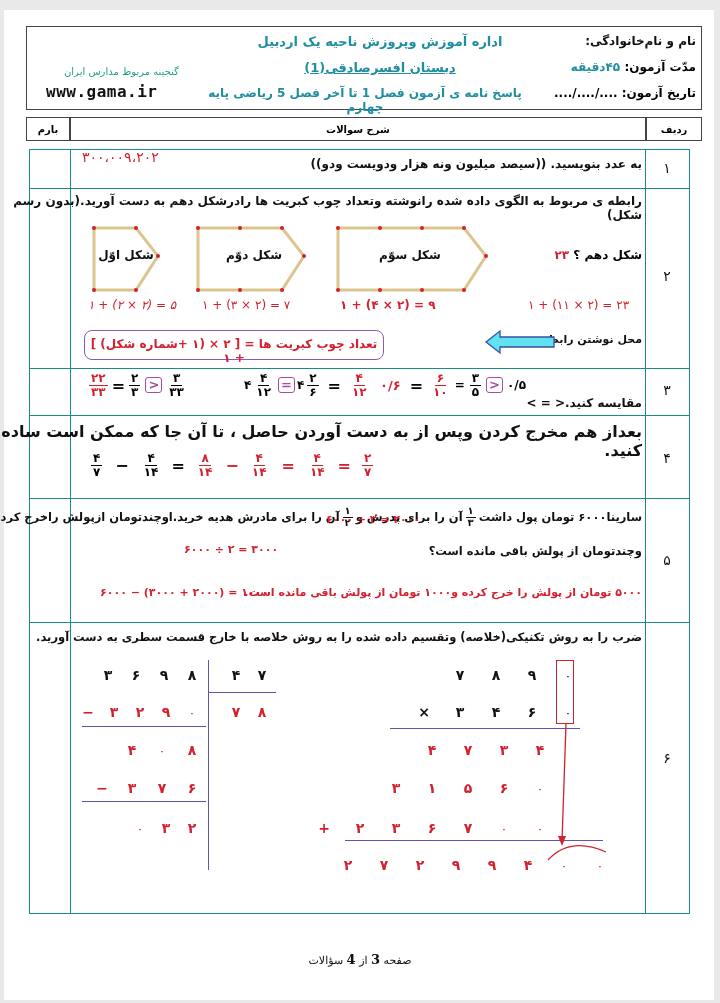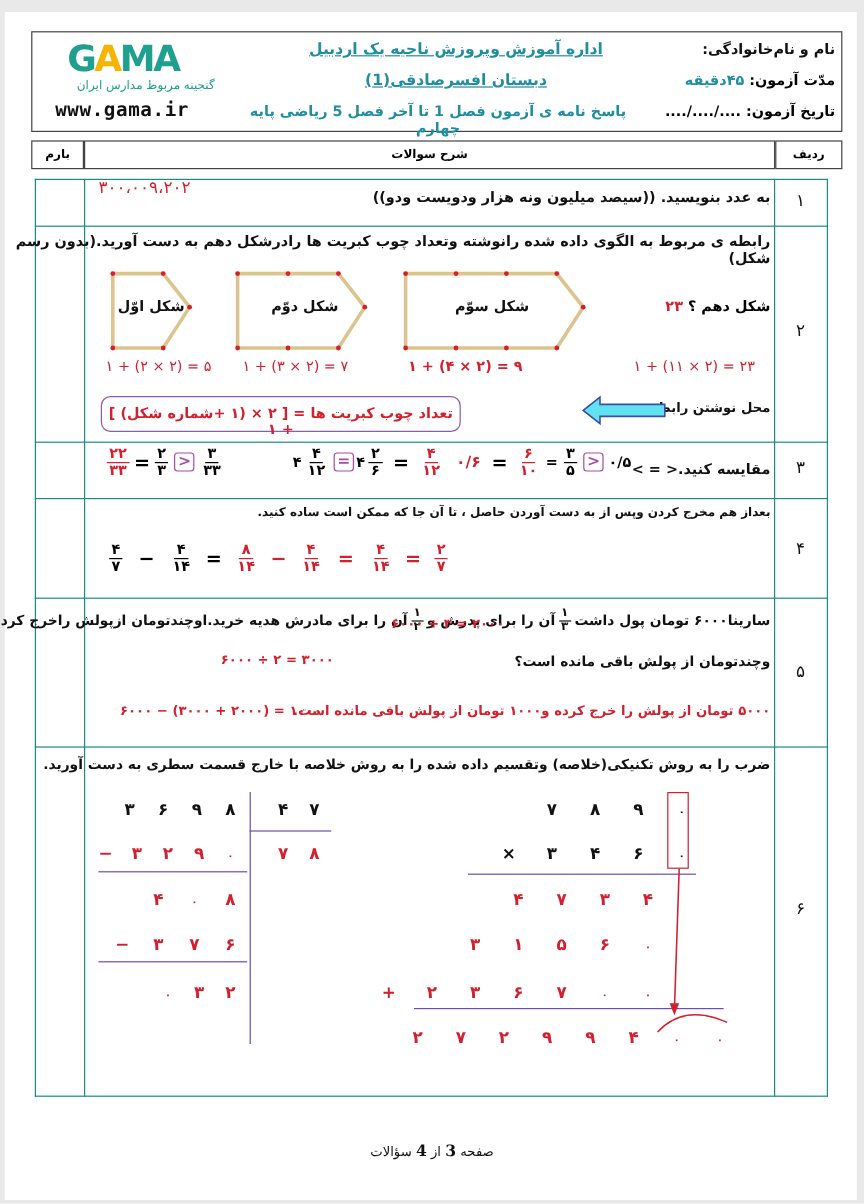--- a/index.html
+++ b/index.html
@@ -35,25 +35,24 @@
   .vline-purple{position:absolute;width:0;border-left:1.5px solid #6a4fb0;}
   .digit{position:absolute;width:16px;text-align:center;font-size:14px;font-weight:bold;}
 </style>
 </head>
 <body>
 
 <div class="page"></div>
 
 <div class="hdr"></div>
 <div class="logo-box">
-  <div class="logo-word">G<span class="o">A</span>MA</div>
   <div class="logo-sub">گنجینه مربوط مدارس ایران</div>
   <div class="logo-url">www.gama.ir</div>
 </div>
-<div class="abs rtl teal bold" style="left:230px;top:34px;width:300px;text-align:center;font-size:13px;text-decoration:underline;">اداره آموزش وپروزش ناحیه یک اردبیل</div>
+<div class="abs rtl teal bold" style="left:230px;top:34px;width:300px;text-align:center;font-size:13px;">اداره آموزش وپروزش ناحیه یک اردبیل</div>
 <div class="abs rtl teal bold" style="left:230px;top:60px;width:300px;text-align:center;font-size:13px;text-decoration:underline;">دبستان افسرصادقی(1)</div>
 <div class="abs rtl teal bold" style="left:200px;top:86px;width:330px;text-align:center;font-size:12px;">پاسخ نامه ی آزمون فصل 1 تا آخر فصل 5 ریاضی پایه چهارم</div>
 
 <div class="abs rtl blk bold" style="right:24px;top:34px;font-size:12px;">نام و نام‌خانوادگی:</div>
 <div class="abs rtl" style="right:24px;top:60px;font-size:12px;font-weight:bold;">
   <span>مدّت آزمون:</span>
   <span class="teal">۴۵دقیقه</span>
 </div>
 <div class="abs rtl" style="right:24px;top:86px;font-size:12px;font-weight:bold;">
   <span>تاریخ آزمون:</span>
@@ -122,33 +121,33 @@
   </g>
 </svg>
 <div class="abs rtl blk bold" style="left:96px;top:248px;width:60px;text-align:center;font-size:12px;">شکل اوّل</div>
 <div class="abs rtl blk bold" style="left:214px;top:248px;width:80px;text-align:center;font-size:12px;">شکل دوّم</div>
 <div class="abs rtl blk bold" style="left:360px;top:248px;width:100px;text-align:center;font-size:12px;">شکل سوّم</div>
 <div class="abs rtl" style="right:78px;top:248px;font-size:12px;font-weight:bold;">
   <span>شکل دهم ؟</span>
   <span class="red">۲۳</span>
 </div>
 
-<div class="abs red" style="left:88px;top:298px;font-size:12px;direction:ltr;">۱ + (۲ × ۲) = ۵</div>
+<div class="abs red" style="left:88px;top:298px;font-size:12px;direction:ltr;font-style:italic;">۱ + (۲ × ۲) = ۵</div>
 <div class="abs red" style="left:202px;top:298px;font-size:12px;direction:ltr;">۱ + (۳ × ۲) = ۷</div>
 <div class="abs red bold" style="left:340px;top:298px;font-size:12px;direction:ltr;">۱ + (۴ × ۲) = ۹</div>
 <div class="abs red" style="left:528px;top:298px;font-size:12px;direction:ltr;">۱ + (۱۱ × ۲) = ۲۳</div>
 
 <div class="abs rtl blk bold" style="right:78px;top:333px;font-size:11px;">محل نوشتن رابطه</div>
 <svg class="abs" style="left:484px;top:329px;" width="72" height="26">
   <path d="M2 13 L16 2 L16 8 L70 8 L70 18 L16 18 L16 24 Z" fill="#5fe3f3" stroke="#3a4fa0" stroke-width="1.3"></path>
 </svg>
 <div class="abs" style="left:84px;top:330px;width:300px;height:30px;border:1.5px solid #8a5ab8;border-radius:8px;box-sizing:border-box;"></div>
 <div class="abs rtl red bold" style="left:84px;top:337px;width:300px;text-align:center;font-size:12px;">تعداد چوب کبریت ها = [ ۲ × (۱ +شماره شکل) ] + ۱</div>
 
-<div class="abs rtl blk bold" style="right:78px;top:384px;font-size:12px;">مقایسه کنید.&lt; = &gt;</div>
+<div class="abs rtl blk bold" style="right:78px;top:396px;font-size:12px;">مقایسه کنید.&lt; = &gt;</div>
 <div class="abs" style="left:380px;top:372px;direction:ltr;font-size:12px;font-weight:bold;display:flex;align-items:center;">
   <span class="red" style="font-size:13px;margin-right:4px;">۰/۶</span>
   <span style="margin:0 5px;font-size:16px;">=</span>
   <span class="frac red">
       <span class="n">۶</span>
       <span class="d">۱۰</span>
     </span>
   <span style="margin:0 2px;">=</span>
   <span class="frac">
       <span class="n">۳</span>
@@ -185,21 +184,21 @@
       <span class="n">۲</span>
       <span class="d">۳</span>
     </span>
   <span class="cmpbox">&gt;</span>
   <span class="frac">
       <span class="n">۳</span>
       <span class="d">۳۳</span>
     </span>
 </div>
 
-<div class="abs rtl blk bold" style="right:78px;top:422px;font-size:10px;">بعداز هم مخرج کردن وپس از به دست آوردن حاصل ، تا آن جا که ممکن است ساده کنید.</div>
+<div class="abs rtl blk bold" style="right:78px;top:422px;font-size:16px;">بعداز هم مخرج کردن وپس از به دست آوردن حاصل ، تا آن جا که ممکن است ساده کنید.</div>
 <div class="abs" style="left:88px;top:452px;direction:ltr;font-size:12px;font-weight:bold;display:flex;align-items:center;">
   <span class="frac">
       <span class="n">۴</span>
       <span class="d">۷</span>
     </span>
   <span style="margin:0 10px;font-size:16px;">−</span>
   <span class="frac">
       <span class="n">۴</span>
       <span class="d">۱۴</span>
     </span>

